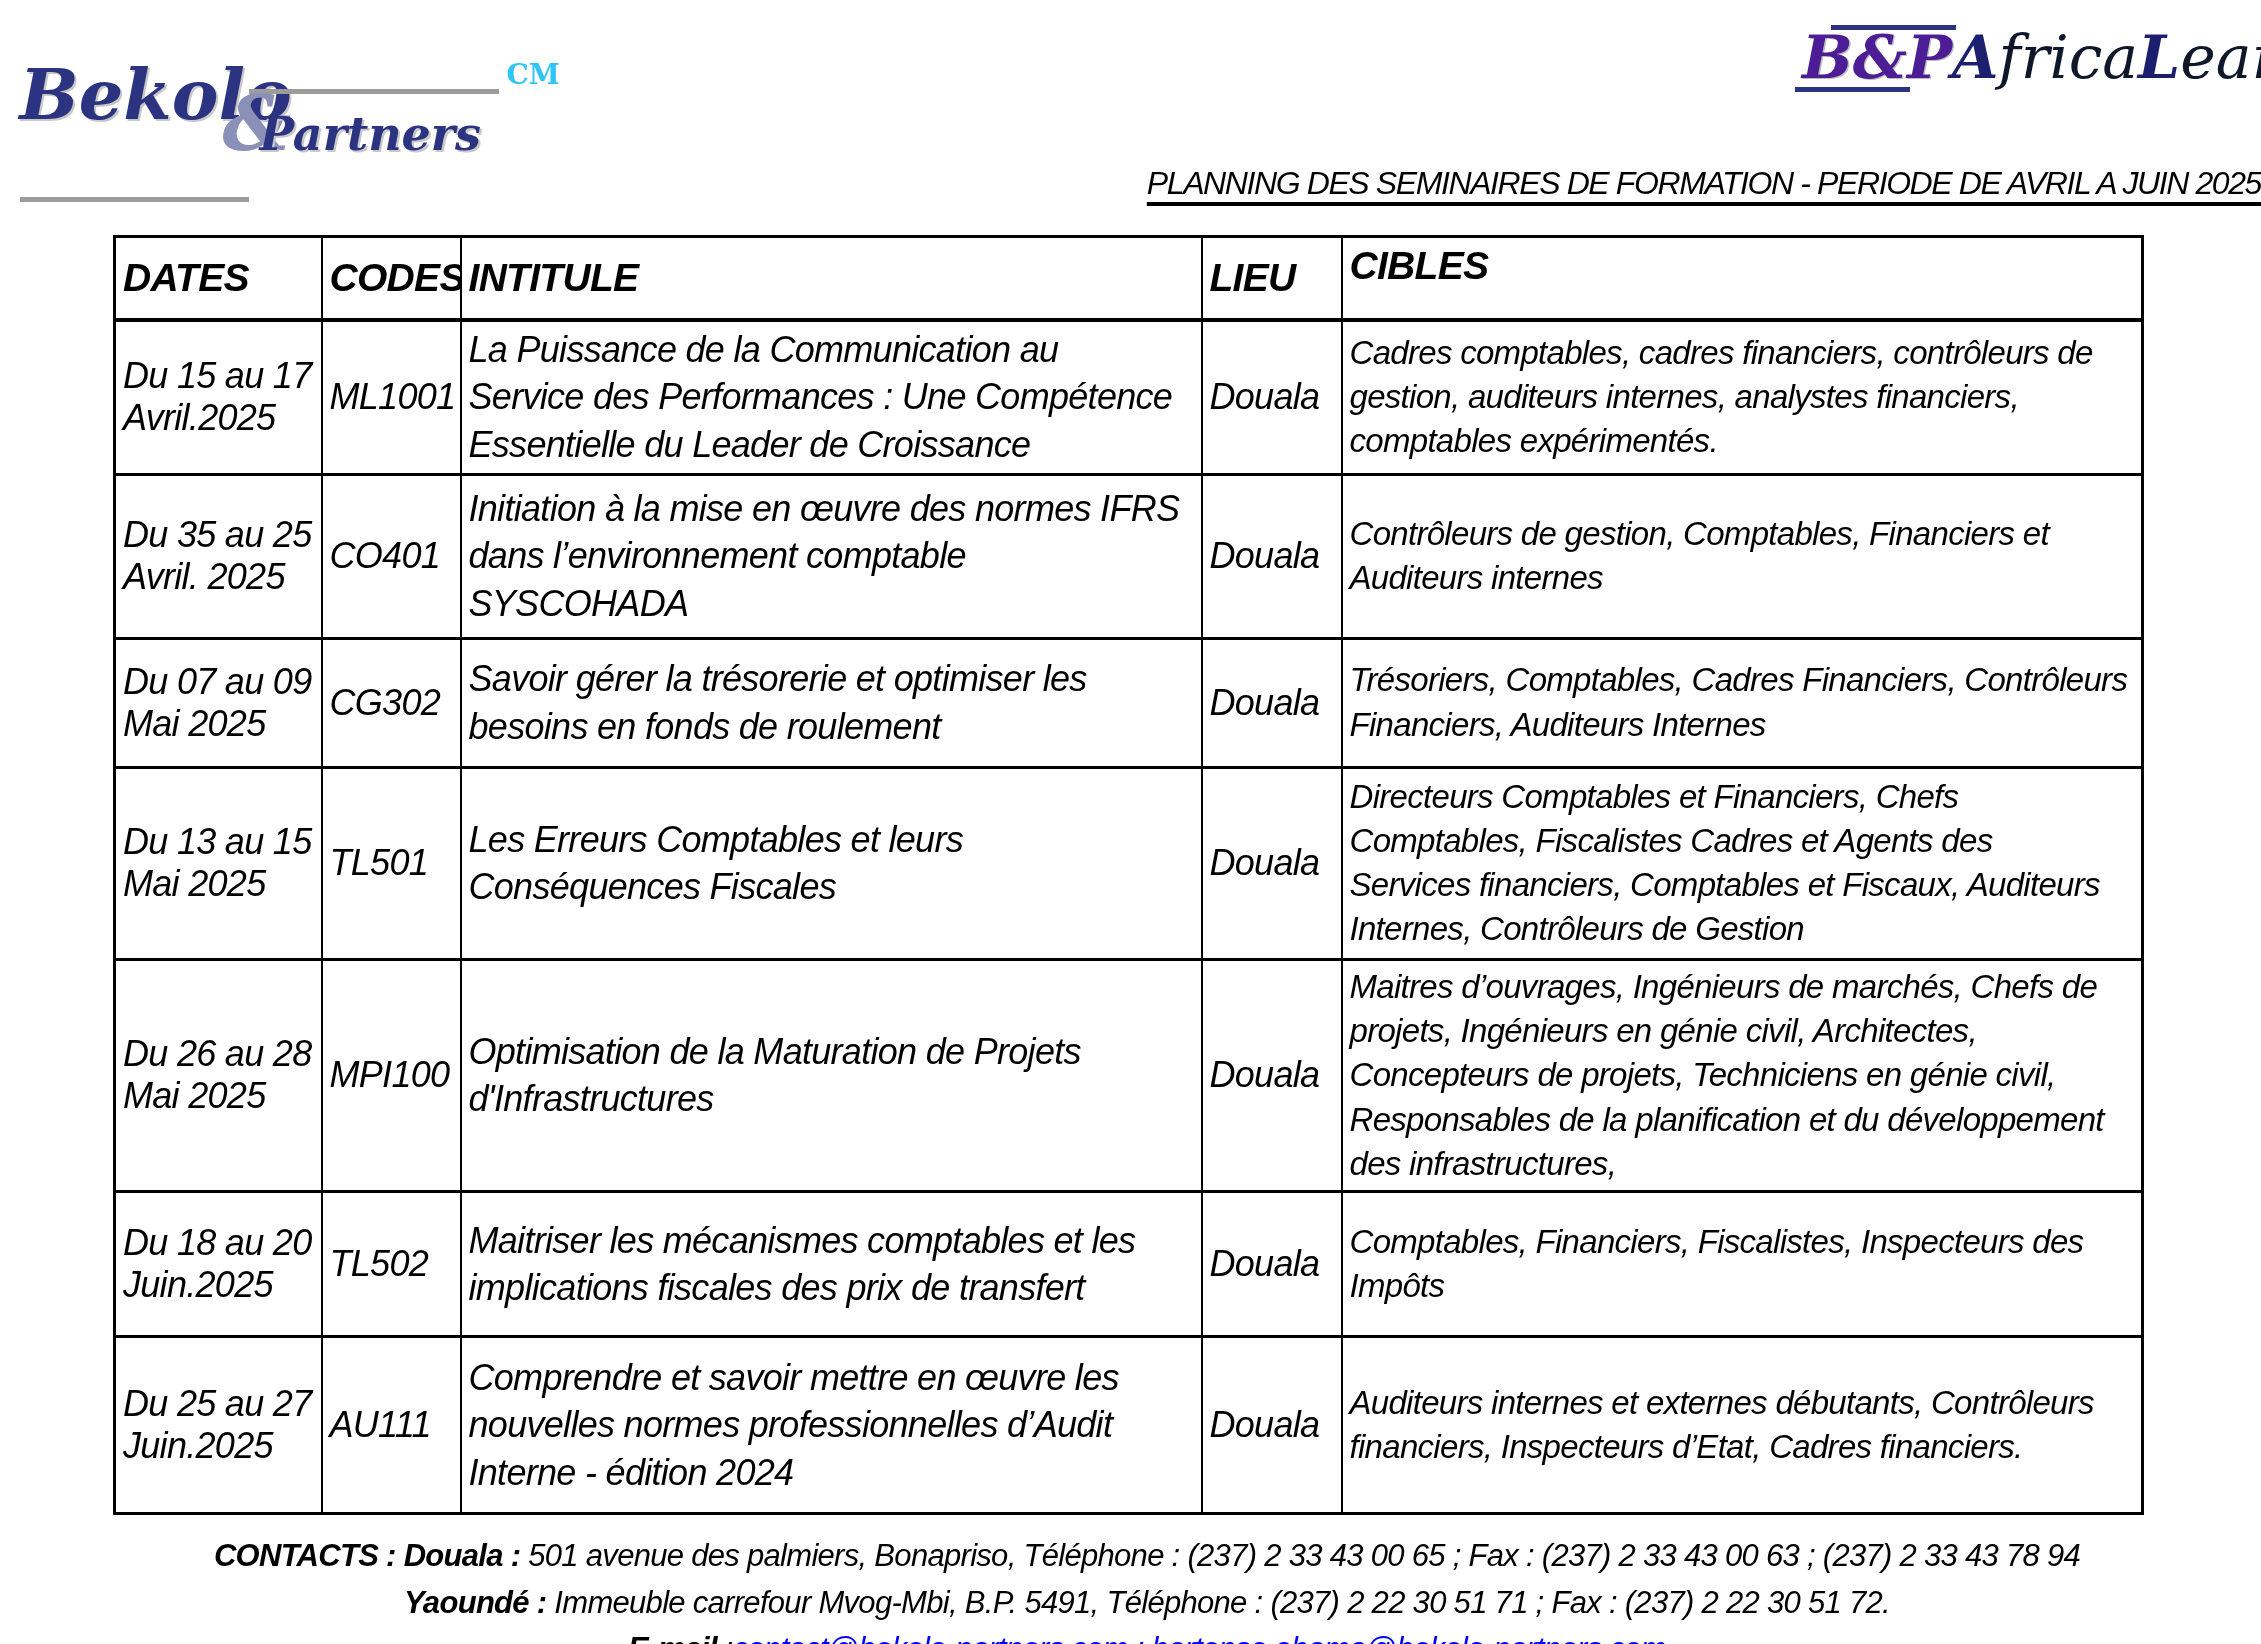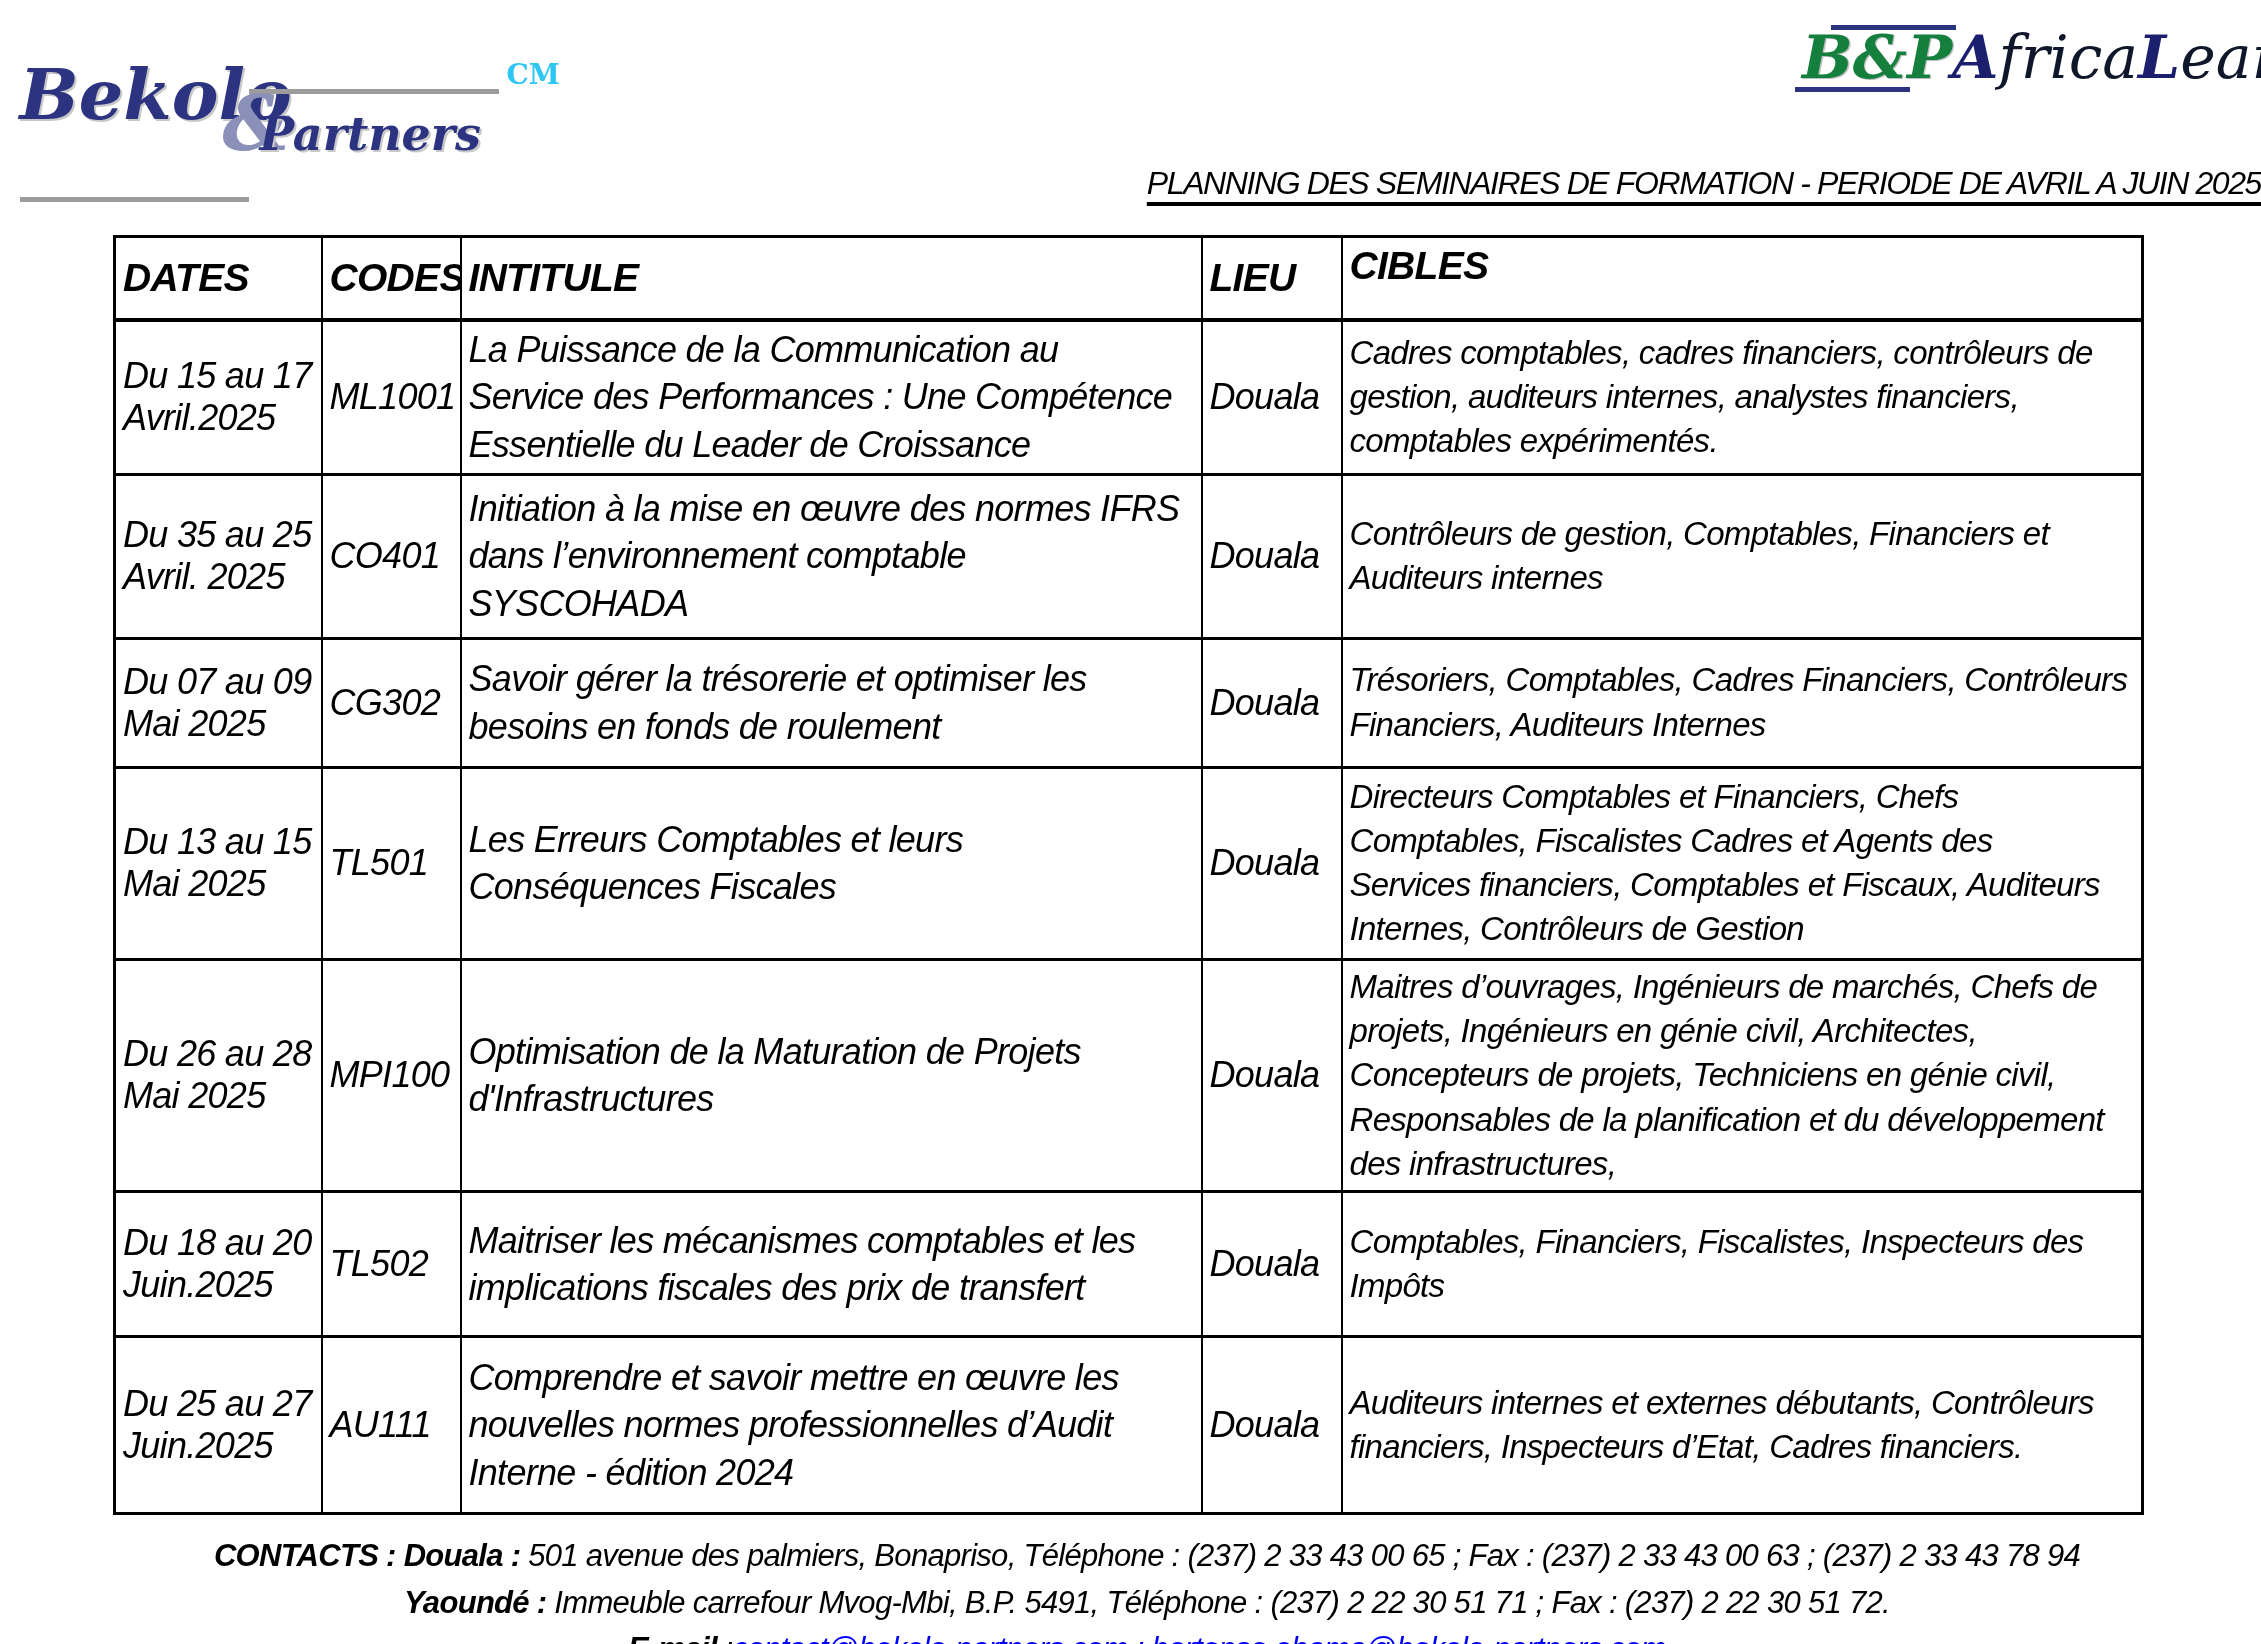--- a/index.html
+++ b/index.html
@@ -35,21 +35,21 @@
     position:absolute; left:240px; top:82px;
     font-family:"DejaVu Serif", serif; font-weight:bold; font-style:italic;
     font-size:46px; color:#2c3380; text-shadow:2.1px 2.1px 0 #c8c8c8;text-align:right;
   }
   .logo-left .rule-bottom { position:absolute; left:0; top:172px; width:229px; height:4.9px; background:#9c9c9c; }
 
   .logo-right { position:absolute; right:28px; top:21px; width:431px; height:104px; white-space:nowrap; text-align:right; }
   .logo-right .bp {
     position:relative; display:inline-block;
     font-family:"DejaVu Serif", serif; font-weight:bold; font-style:italic;
-    font-size:60px; color:#15803d; text-shadow:1.4px 1.4px 0 #bdbdbd;
+    font-size:60px; color:#4c1d95; text-shadow:1.4px 1.4px 0 #bdbdbd;
     vertical-align:baseline; line-height:1.2;
   }
   .logo-right .bp::before { content:""; position:absolute; left:29px; right:-4.2px; top:4.2px; height:4.9px; background:#2c3380; }
   .logo-right .bp::after  { content:""; position:absolute; left:-7px; right:42px; bottom:1.4px; height:4.9px; background:#2c3380; }
   .logo-right .al { font-family:"DejaVu Serif", serif; font-style:italic; font-size:60px; line-height:1.2; }
   .logo-right .al .dark  { color:#1b1f6e; font-weight:bold; }
   .logo-right .al .light { color:#0f172a; }
 
   
   h1.title {

